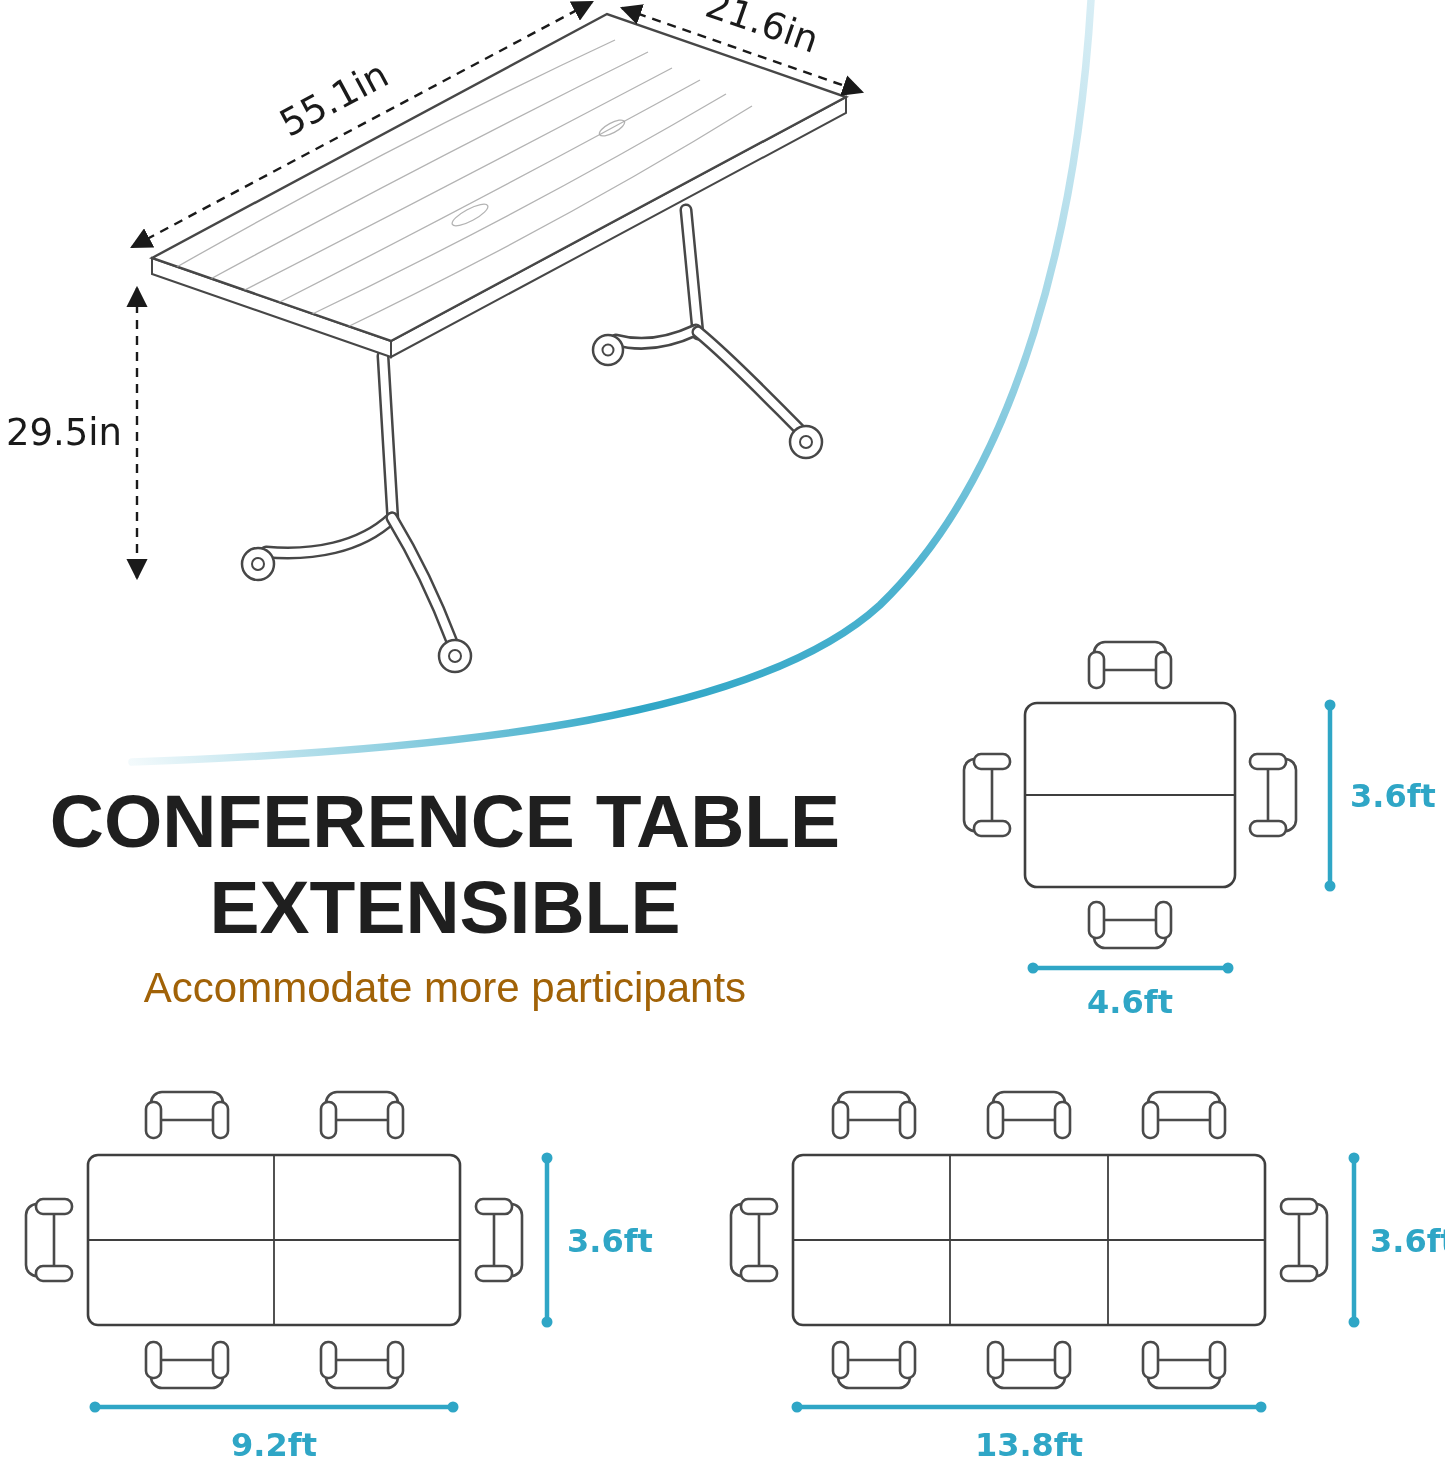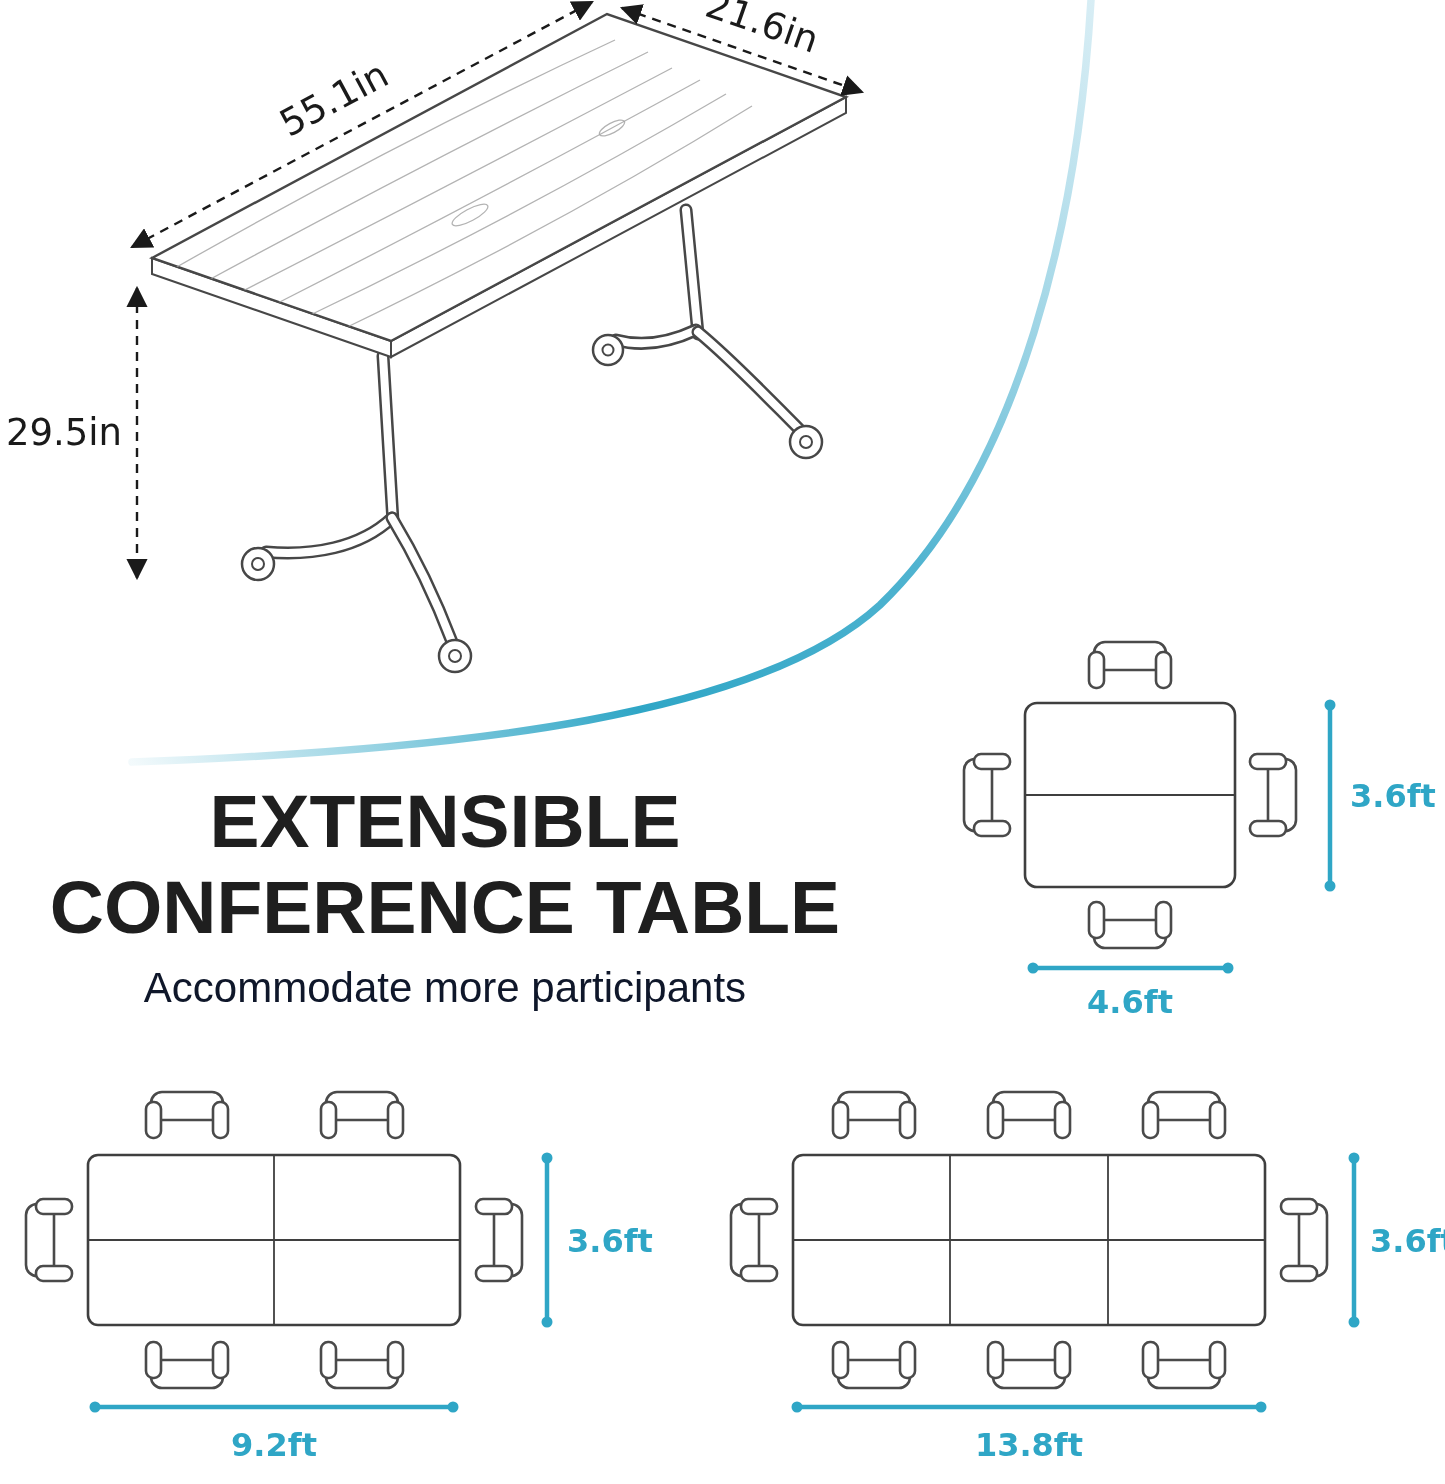--- a/index.html
+++ b/index.html
@@ -37,21 +37,21 @@
   
   .title-block{
     position:absolute;left:0;top:778px;width:890px;
     text-align:center;color:#1f1f1f;
   }
   .title-line{
     font-size:75px;font-weight:bold;line-height:86px;
     letter-spacing:0px;white-space:nowrap;
   }
   .subtitle{
-    font-size:42px;font-weight:normal;color:#0f172a;
+    font-size:42px;font-weight:normal;color:#a16207;
     margin-top:14px;white-space:nowrap;
   }
 </style>
 </head>
 <body>
 
 <div class="canvas">
 
   <svg class="scene" width="1445" height="1484" viewBox="0 0 1445 1484">
 
@@ -221,18 +221,18 @@
       <g>
         <line class="teal-line" x1="797" y1="1407" x2="1261" y2="1407"></line>
         <circle class="teal-dot" cx="797" cy="1407" r="5.5"></circle>
         <circle class="teal-dot" cx="1261" cy="1407" r="5.5"></circle>
         <text class="dim-teal" x="1029" y="1456" text-anchor="middle">13.8ft</text>
       </g>
     </g>
   </svg>
 
   <div class="title-block">
+    <div class="title-line">CONFERENCE TABLE</div>
     <div class="title-line">EXTENSIBLE</div>
-    <div class="title-line">CONFERENCE TABLE</div>
     <div class="subtitle">Accommodate more participants</div>
   </div>
 
 </div>
 
 </body></html>

